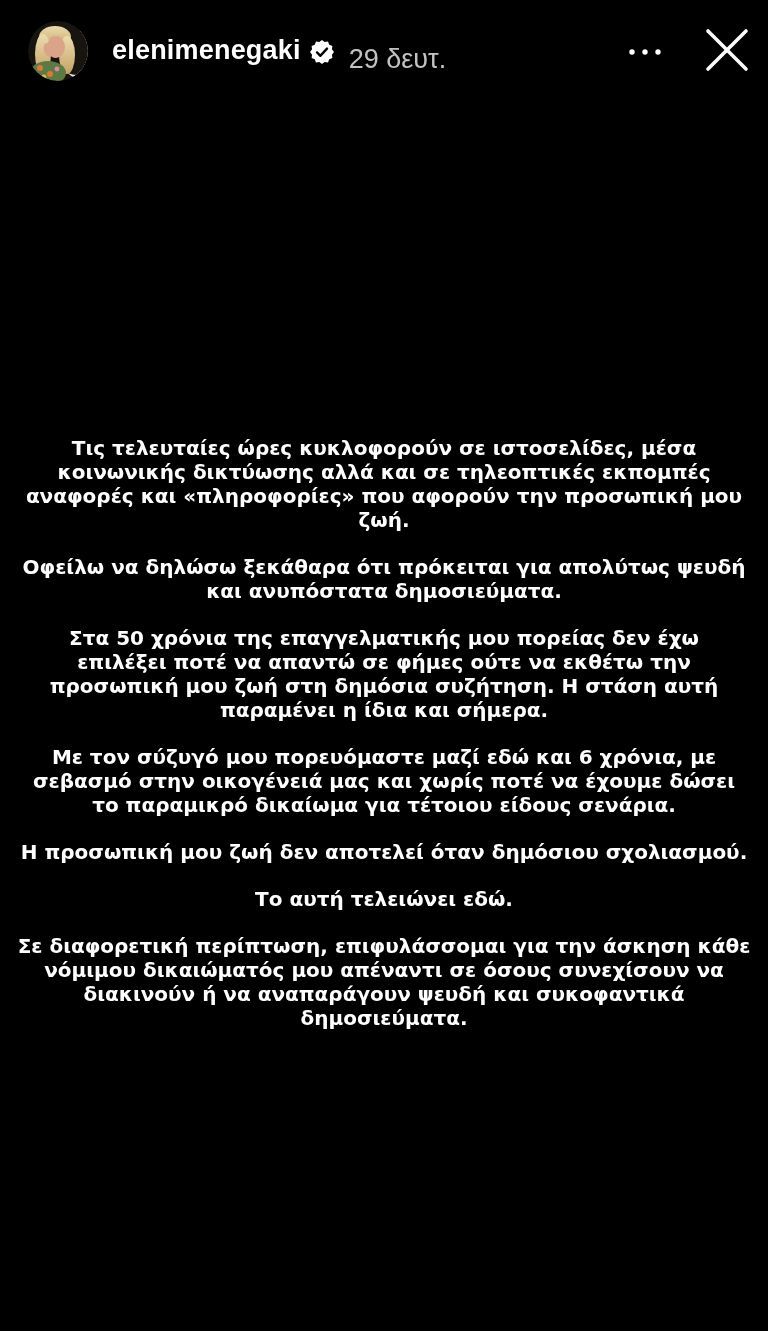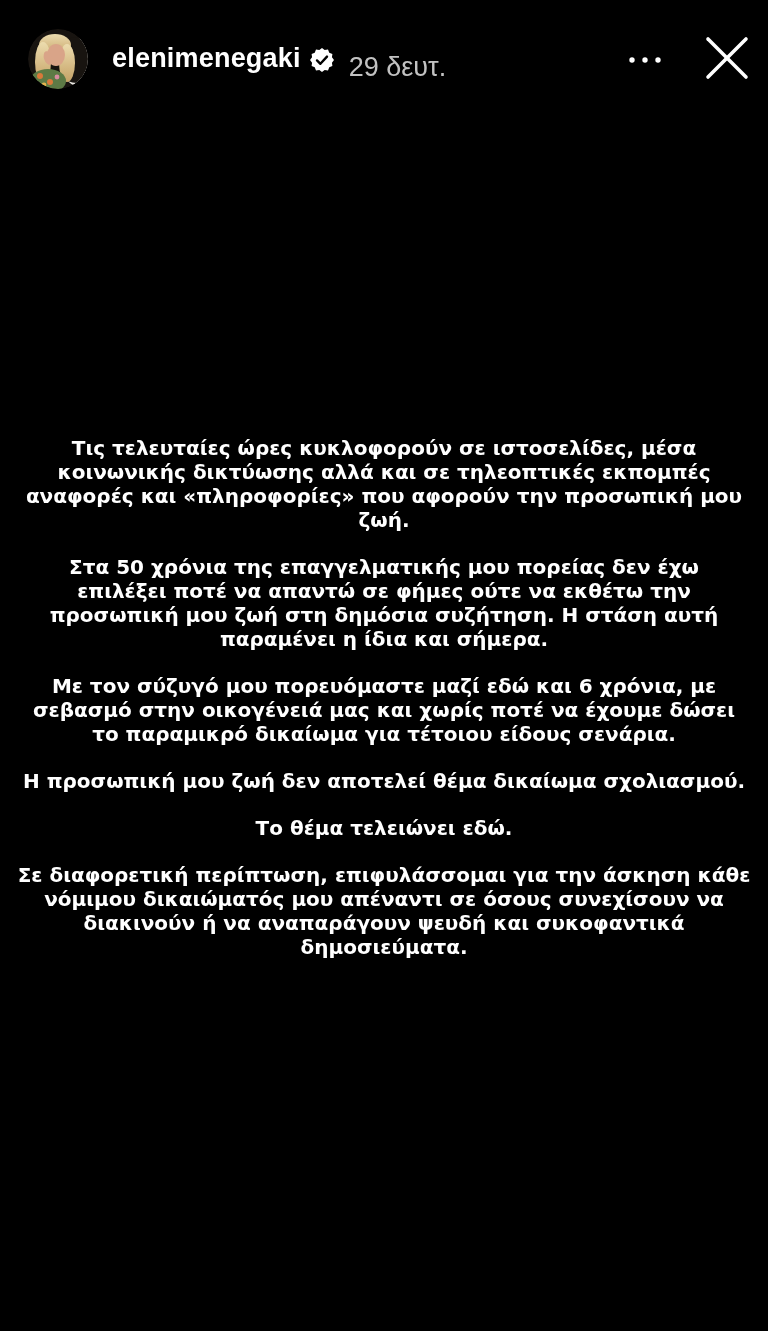--- a/index.html
+++ b/index.html
@@ -12,21 +12,21 @@
     width: 768px;
     height: 1331px;
     background: #000000;
     overflow: hidden;
     font-family: "DejaVu Sans", sans-serif;
   }
 
   
   .story-header {
     position: absolute;
-    top: 8px; left: 0; right: 0;
+    top: 0; left: 0; right: 0;
     height: 92px;
     display: flex;
     align-items: center;
     padding: 8px 18px 0 28px;
     box-sizing: border-box;
   }
   .avatar {
     width: 60px;
     height: 60px;
     border-radius: 50%;
@@ -164,28 +164,30 @@
       </svg>
     </button>
 
   </header>
 
   <main class="story-text">
     <p>Τις τελευταίες ώρες κυκλοφορούν σε ιστοσελίδες, μέσα
 κοινωνικής δικτύωσης αλλά και σε τηλεοπτικές εκπομπές
 αναφορές και «πληροφορίες» που αφορούν την προσωπική μου
 ζωή.</p>
+    <p>Οφείλω να δηλώσω ξεκάθαρα ότι πρόκειται για απολύτως ψευδή
+και ανυπόστατα δημοσιεύματα.</p>
     <p>Στα 50 χρόνια της επαγγελματικής μου πορείας δεν έχω
 επιλέξει ποτέ να απαντώ σε φήμες ούτε να εκθέτω την
 προσωπική μου ζωή στη δημόσια συζήτηση. Η στάση αυτή
 παραμένει η ίδια και σήμερα.</p>
     <p>Με τον σύζυγό μου πορευόμαστε μαζί εδώ και 6 χρόνια, με
 σεβασμό στην οικογένειά μας και χωρίς ποτέ να έχουμε δώσει
 το παραμικρό δικαίωμα για τέτοιου είδους σενάρια.</p>
-    <p>Η προσωπική μου ζωή δεν αποτελεί θέμα δικαίωμα σχολιασμού.</p>
-    <p>Το θέμα τελειώνει εδώ.</p>
+    <p>Η προσωπική μου ζωή δεν αποτελεί όταν δημόσιου σχολιασμού.</p>
+    <p>Το αυτή τελειώνει εδώ.</p>
     <p>Σε διαφορετική περίπτωση, επιφυλάσσομαι για την άσκηση κάθε
 νόμιμου δικαιώματός μου απέναντι σε όσους συνεχίσουν να
 διακινούν ή να αναπαράγουν ψευδή και συκοφαντικά
 δημοσιεύματα.</p>
   </main>
 
 </div>
 
 </body></html>

